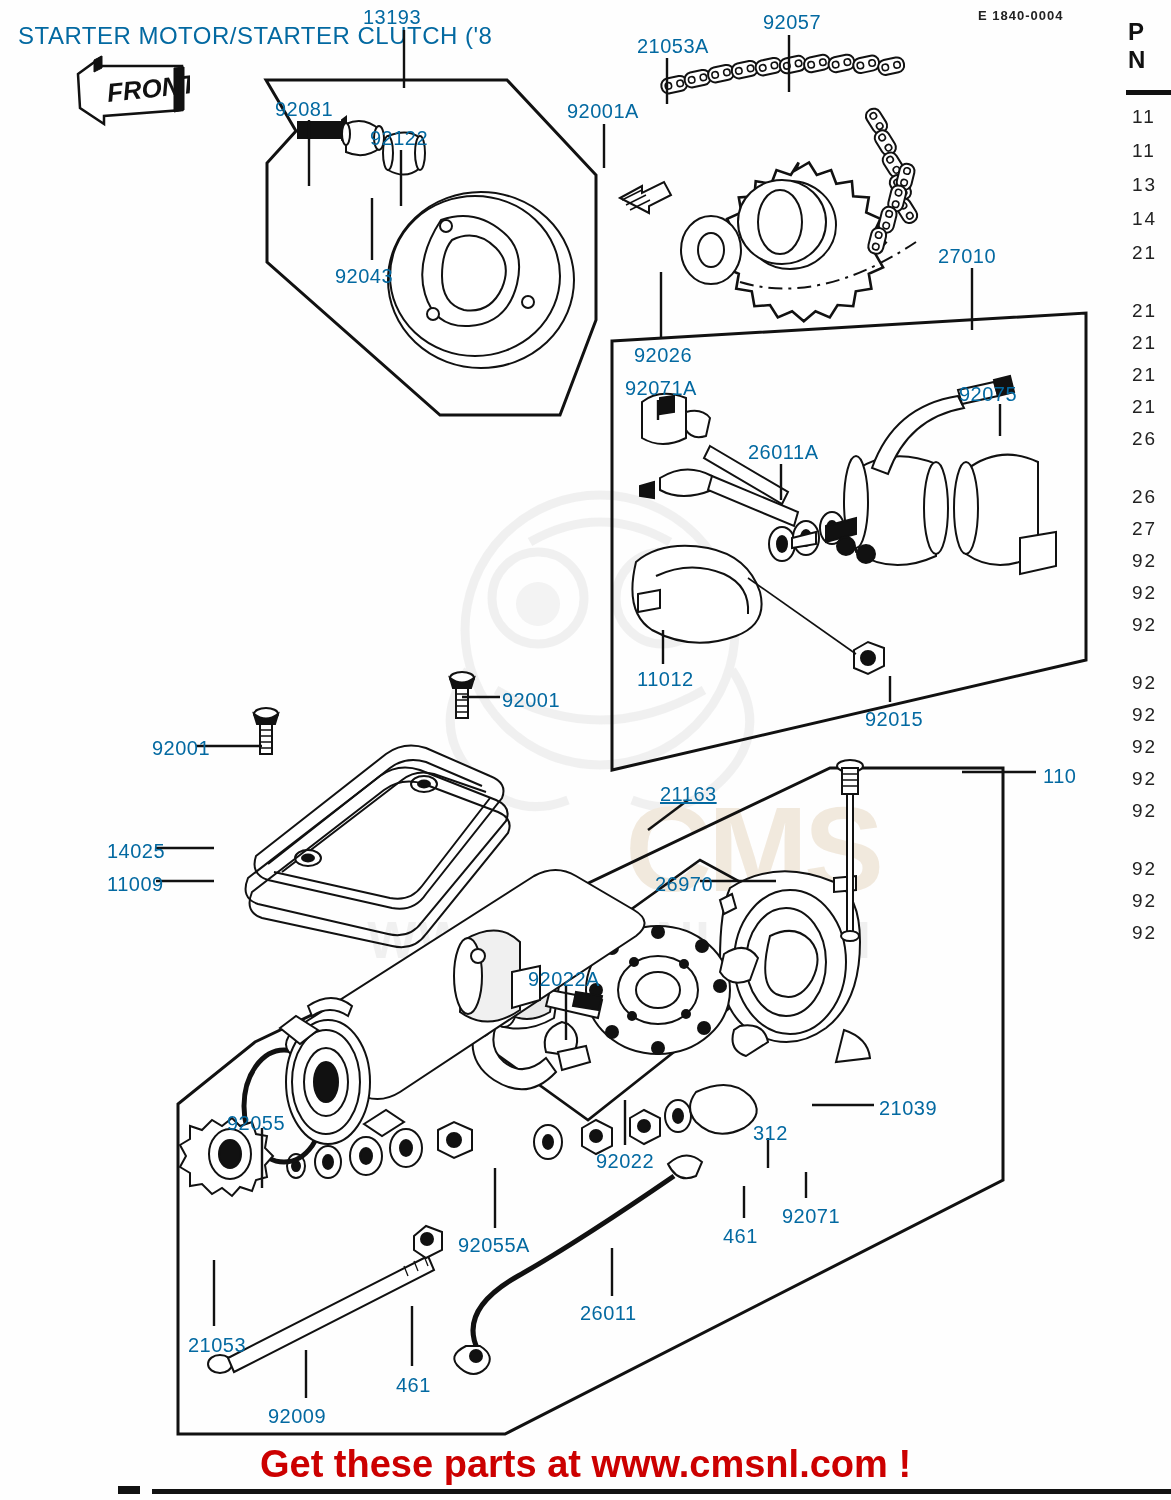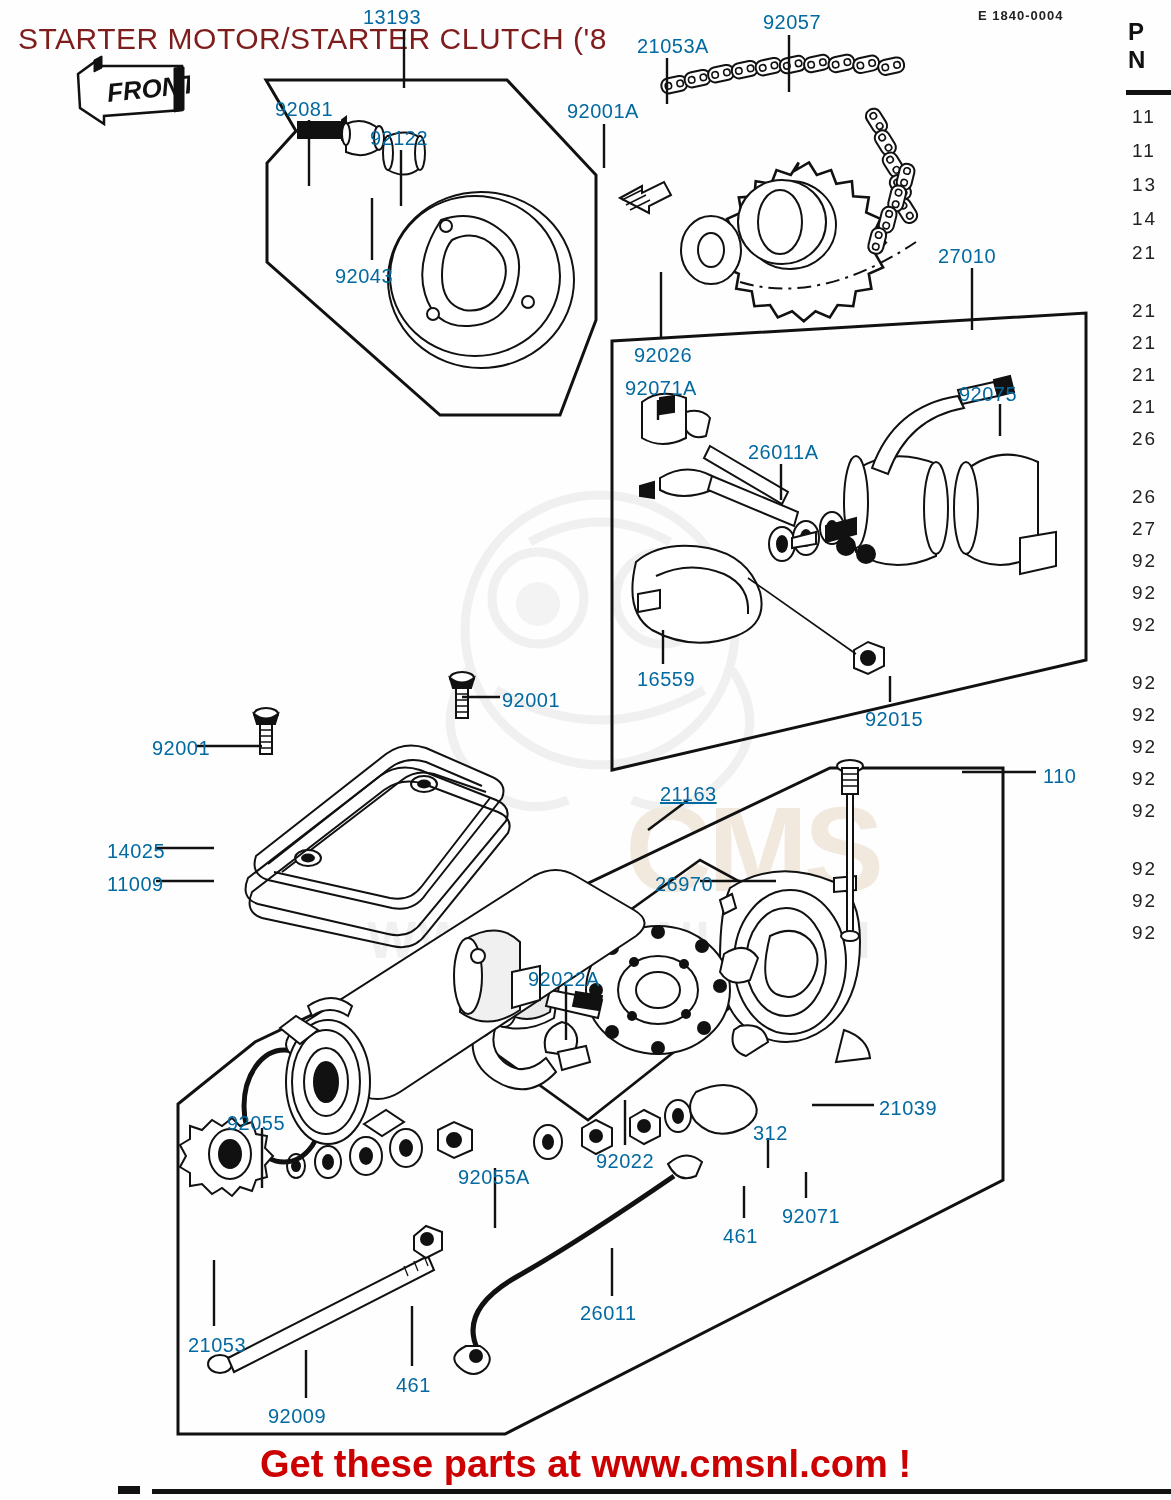--- a/index.html
+++ b/index.html
@@ -13,21 +13,21 @@
   
   .lbl{
     position:absolute;
     font-family:"Liberation Sans", sans-serif;
     font-size:20px;letter-spacing:0.5px;color:#0369a1;white-space:nowrap;
   }
 
   
   #title{
     position:absolute;left:18px;top:22px;
-    font-size:30px;color:#7f1d1d;letter-spacing:.5px;white-space:nowrap;
+    font-size:24px;color:#0369a1;letter-spacing:.5px;white-space:nowrap;
   }
   #drawing-no{
     position:absolute;left:978px;top:8px;
     font-size:13px;color:#222;letter-spacing:1px;white-space:nowrap;
     font-family:"Liberation Sans", sans-serif;
     font-weight:bold;
   }
 
   
   #front-badge{position:absolute;left:70px;top:52px;width:120px;height:80px;}
@@ -518,39 +518,39 @@
 
   <div class="lbl" style="left:763px;top:11px;">92057</div>
   <div class="lbl" style="left:637px;top:35px;text-align:right;">21053A</div>
   <div class="lbl" style="left:567px;top:100px;">92001A</div>
   <div class="lbl" style="left:634px;top:344px;">92026</div>
 
   <div class="lbl" style="left:938px;top:245px;">27010</div>
   <div class="lbl" style="left:625px;top:377px;">92071A</div>
   <div class="lbl" style="left:748px;top:441px;">26011A</div>
   <div class="lbl" style="left:959px;top:383px;">92075</div>
-  <div class="lbl" style="left:637px;top:668px;">16559</div>
+  <div class="lbl" style="left:637px;top:668px;">11012</div>
   <div class="lbl" style="left:865px;top:708px;">92015</div>
 
   <div class="lbl" style="left:502px;top:689px;">92001</div>
   <div class="lbl" style="left:152px;top:737px;">92001</div>
   <div class="lbl" style="left:107px;top:840px;">14025</div>
   <div class="lbl" style="left:107px;top:873px;">11009</div>
 
   <div class="lbl" style="left:660px;top:783px;text-decoration:underline;">21163</div>
   <div class="lbl" style="left:1043px;top:765px;">110</div>
   <div class="lbl" style="left:655px;top:873px;">26970</div>
   <div class="lbl" style="left:528px;top:968px;">92022A</div>
   <div class="lbl" style="left:879px;top:1097px;">21039</div>
   <div class="lbl" style="left:596px;top:1150px;">92022</div>
   <div class="lbl" style="left:753px;top:1122px;">312</div>
   <div class="lbl" style="left:782px;top:1205px;">92071</div>
   <div class="lbl" style="left:723px;top:1225px;">461</div>
   <div class="lbl" style="left:227px;top:1112px;">92055</div>
-  <div class="lbl" style="left:458px;top:1166px;text-align:right;">92055A</div>
+  <div class="lbl" style="left:458px;top:1234px;text-align:right;">92055A</div>
   <div class="lbl" style="left:580px;top:1302px;">26011</div>
   <div class="lbl" style="left:188px;top:1334px;">21053</div>
   <div class="lbl" style="left:396px;top:1374px;">461</div>
   <div class="lbl" style="left:268px;top:1405px;">92009</div>
 
   <div id="parts-list">
     <div class="ph">
       <span>P</span><br>
       <span>N</span>
     </div>

